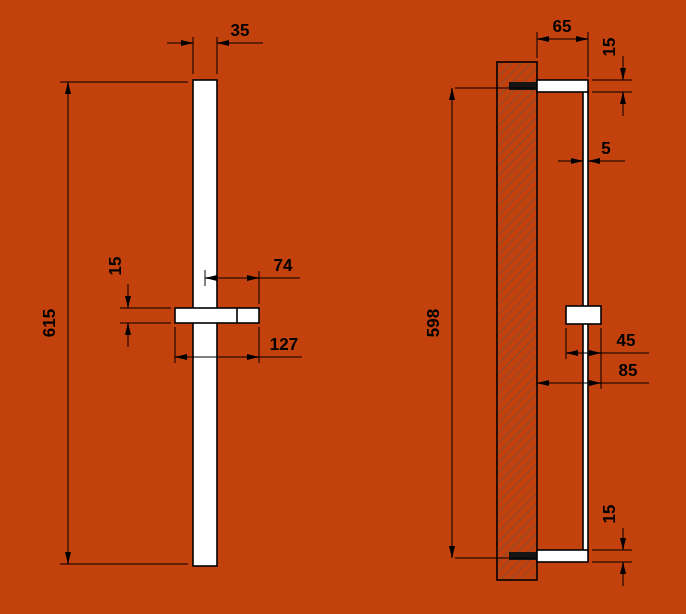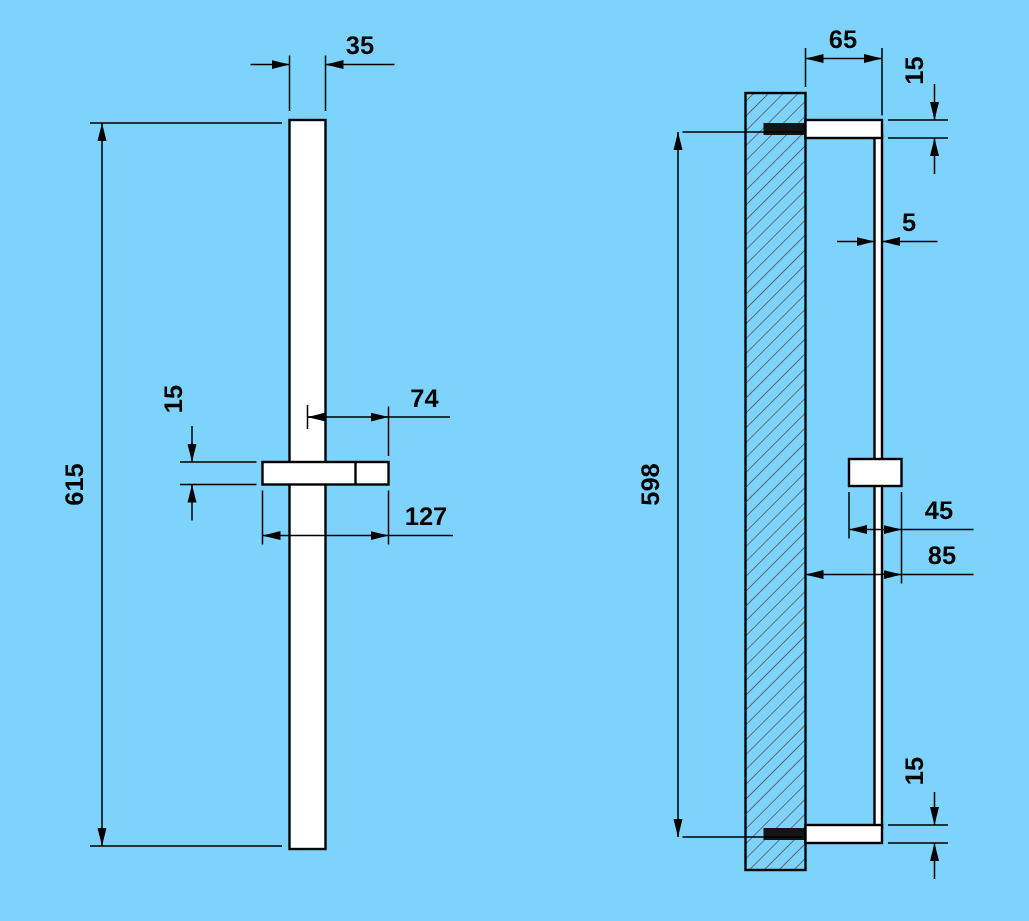--- a/index.html
+++ b/index.html
@@ -1,17 +1,17 @@
 <!DOCTYPE html>
 <html><head>
 <meta charset="utf-8">
 <style>
   html,body{margin:0;padding:0;background:#fff;}
   .canvas{
-    width:686px;height:614px;background:#7dd3fc;position:relative;overflow:hidden;
+    width:686px;height:614px;background:#c2410c;position:relative;overflow:hidden;
     font-family:"Liberation Sans",sans-serif;
   }
   svg{display:block;}
   .obj{fill:#ffffff;stroke:#000;stroke-width:1.6;}
   .objline{fill:none;stroke:#000;stroke-width:1.6;}
   .dl{fill:none;stroke:#000;stroke-width:1;}
   .t{
     font-family:"Liberation Sans",sans-serif;
     font-size:17px;font-weight:bold;fill:#000;text-anchor:middle;
   }

